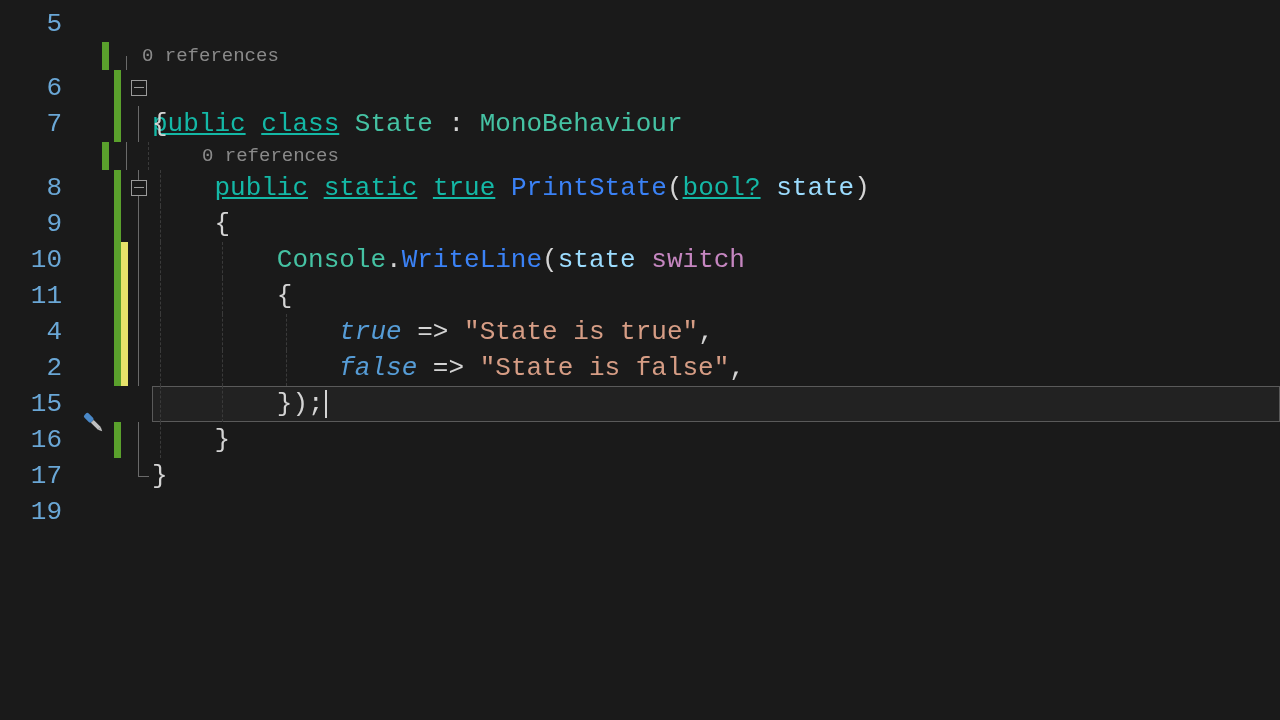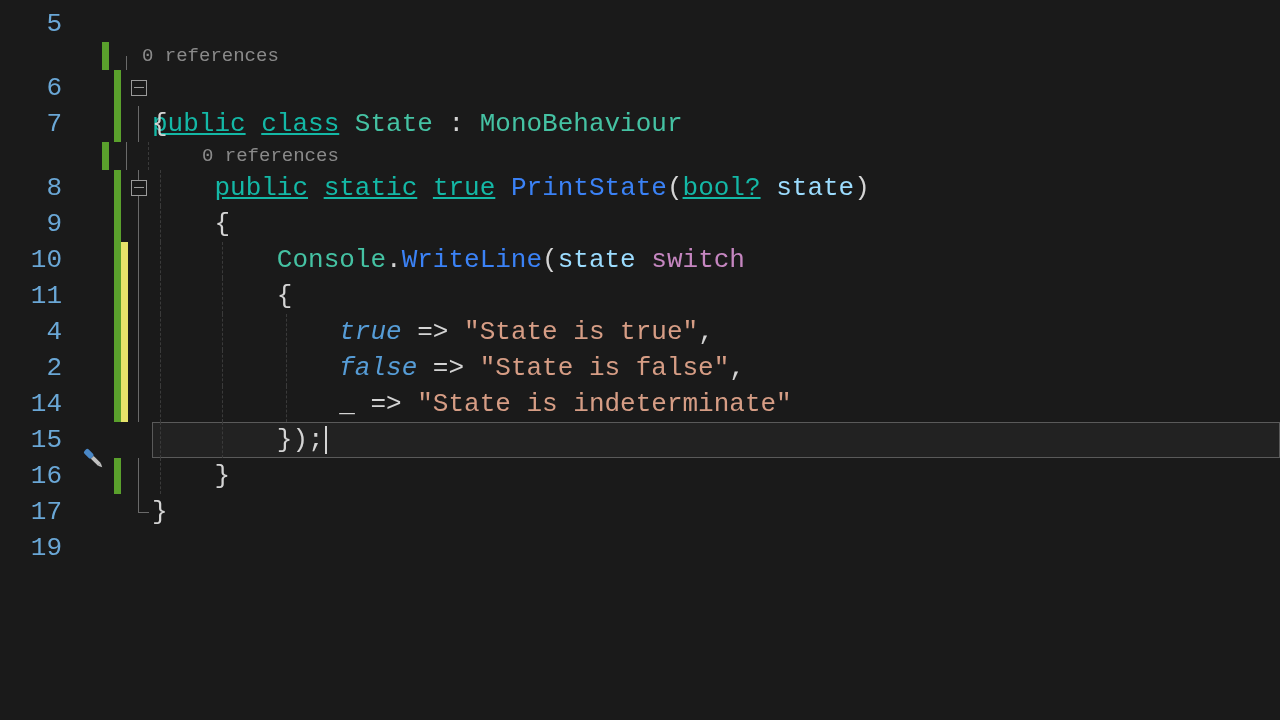--- a/index.html
+++ b/index.html
@@ -349,39 +349,20 @@
           <div class="fold-line-v"></div>
         </div>
       <div class="cell-code">
         <div class="guide" style="left:8px;"></div>
         <div class="guide" style="left:70px;"></div>
         <div class="guide" style="left:134px;"></div>
         <div class="text">            <span class="tok-lit">false</span><span class="tok-punc"> =&gt; </span><span class="tok-str">"State is false"</span><span class="tok-punc">,</span></div>
       </div>
     </div>
 
-    <div class="row">
-      <div class="cell-ln ln-num">14</div>
-      <div class="cell-margin"></div>
-      <div class="cell-change1">
-          <div class="bar-green"></div>
-        </div>
-      <div class="cell-change2">
-          <div class="bar-yellow"></div>
-        </div>
-      <div class="cell-fold">
-          <div class="fold-line-v"></div>
-        </div>
-      <div class="cell-code">
-        <div class="guide" style="left:8px;"></div>
-        <div class="guide" style="left:70px;"></div>
-        <div class="guide" style="left:134px;"></div>
-        <div class="text">            <span class="tok-punc">_</span><span class="tok-punc"> =&gt; </span><span class="tok-str">"State is indeterminate"</span></div>
-      </div>
-    </div>
 
     <div class="row" style="position:relative;align-items:center;">
       <div class="cell-ln ln-num">15</div>
       <div class="cell-margin">
         <div class="screwdriver">
           <div class="handle"></div>
             <div class="shaft"></div>
             <div class="tip"></div>
         </div>
       </div>

